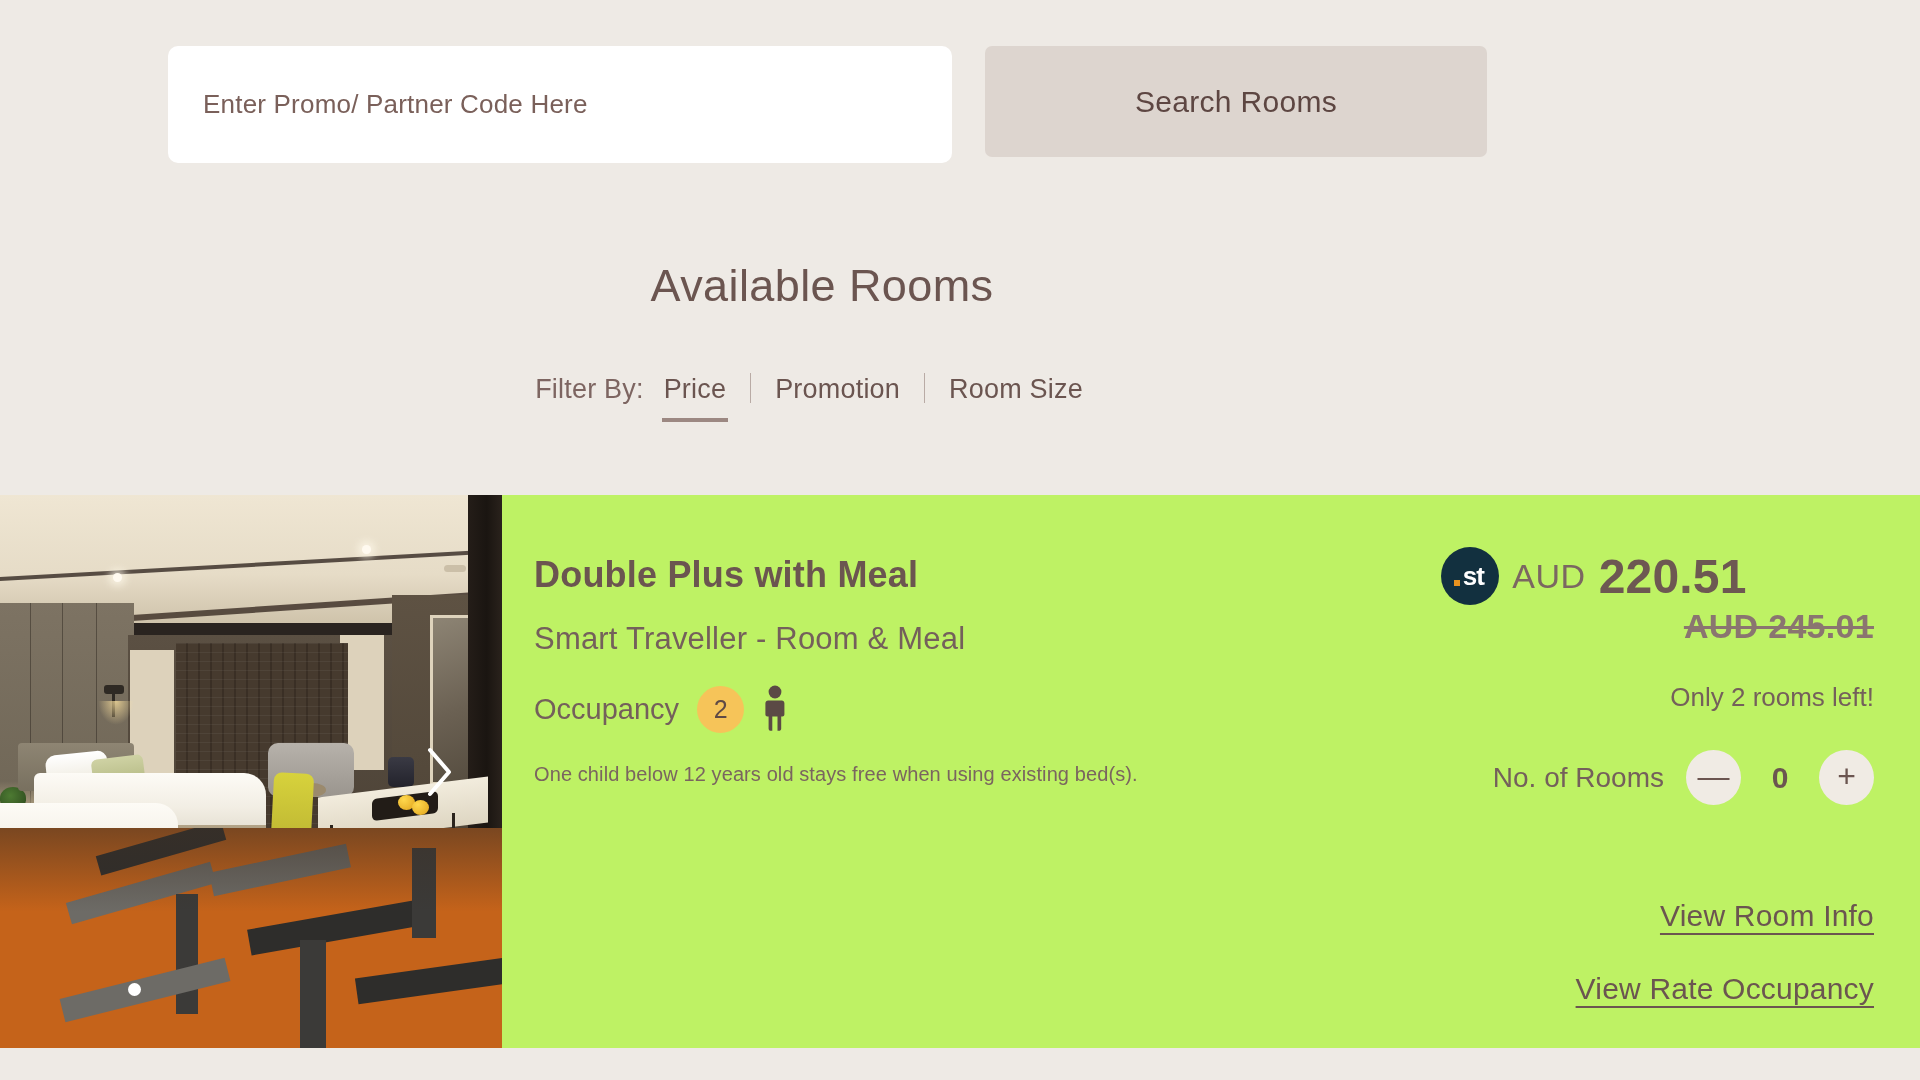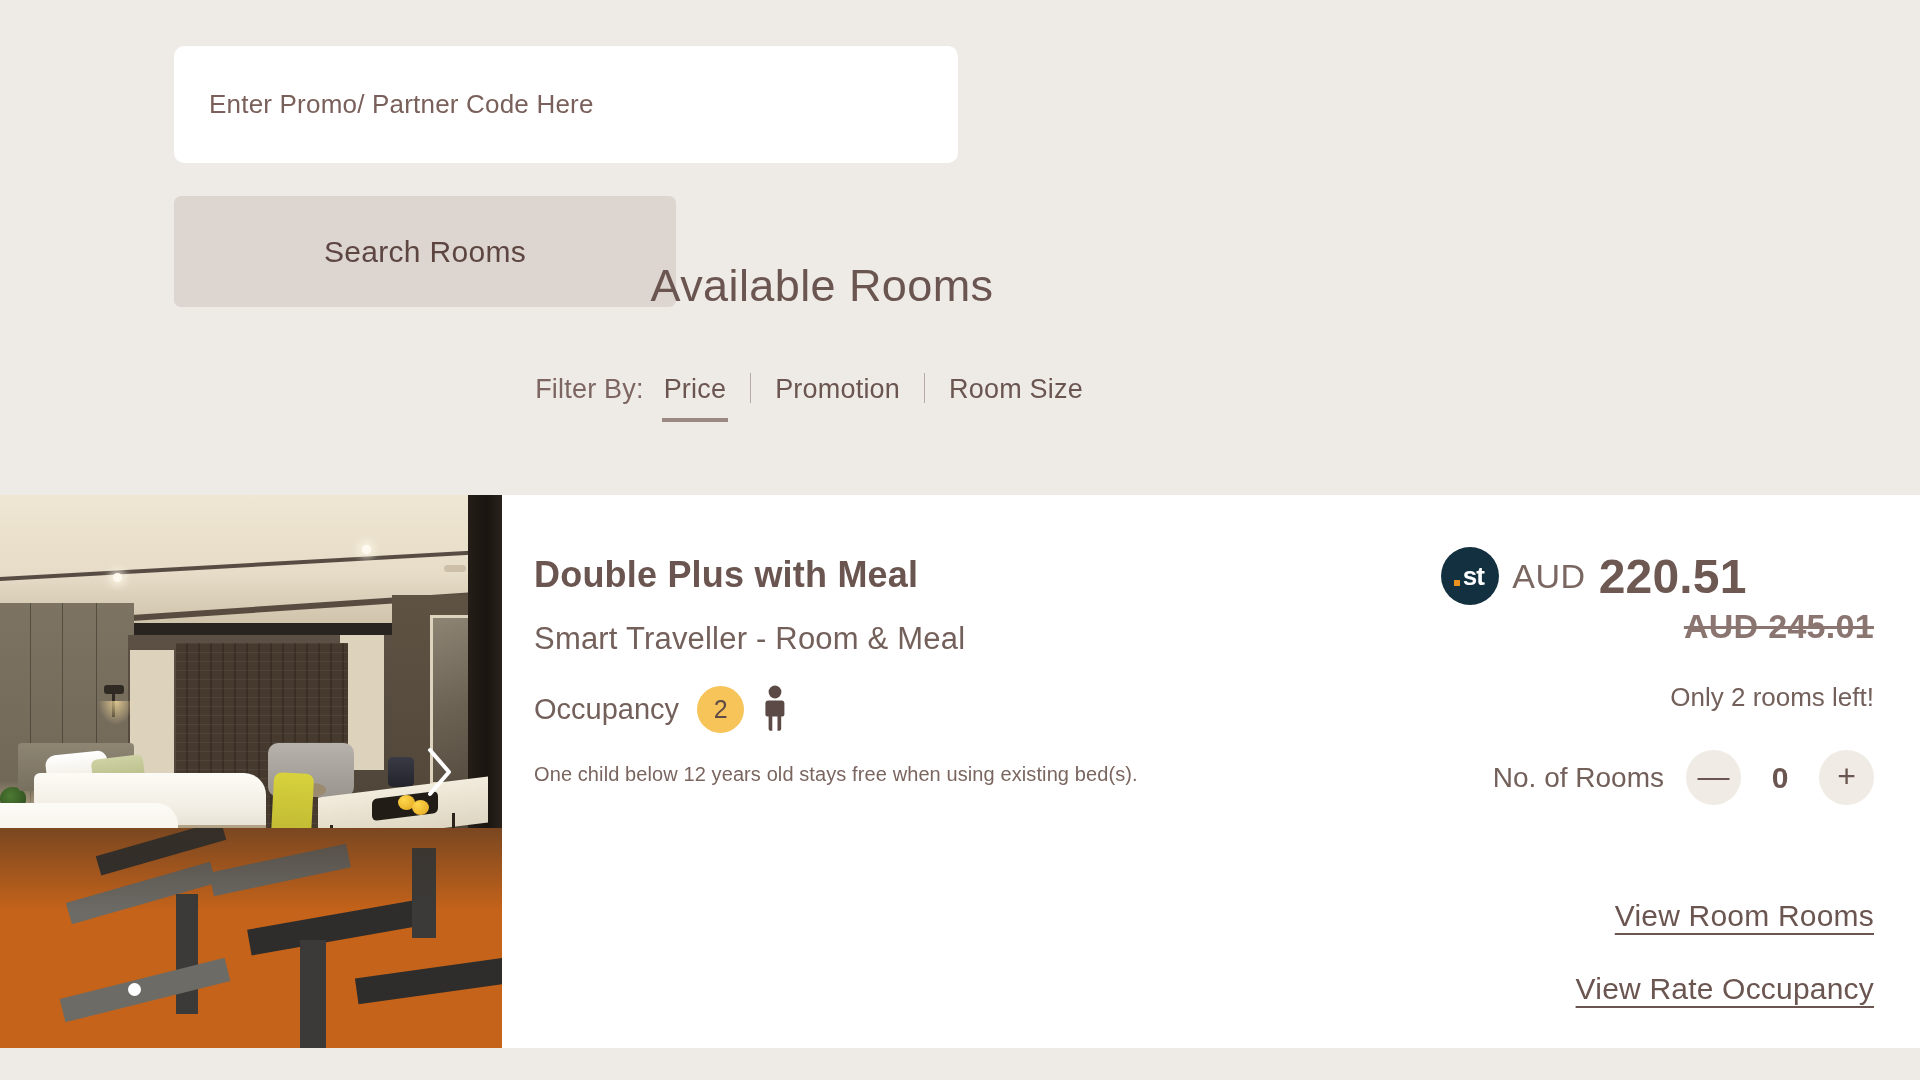--- a/index.html
+++ b/index.html
@@ -21,25 +21,24 @@
   .page {
     position: relative;
     width: 1920px;
     height: 1080px;
   }
 
   
   .search-row {
     position: absolute;
     top: 46px;
-    left: 174px;
+    left: 168px;
     display: flex;
     align-items: flex-start;
     gap: 33px;
-    flex-direction: column;
   }
 
   .promo-input {
     width: 784px;
     height: 117px;
     background: #ffffff;
     border: none;
     border-radius: 10px;
     padding: 0 35px;
     font-family: "Liberation Sans", sans-serif;
@@ -130,21 +129,21 @@
     top: 5px;
   }
 
   
   .room-card {
     position: absolute;
     top: 495px;
     left: 0;
     width: 1920px;
     height: 553px;
-    background: #ffffff;
+    background: #bef264;
     display: flex;
   }
 
   
   .room-photo {
     position: relative;
     width: 502px;
     height: 553px;
     overflow: hidden;
     flex: none;
@@ -706,19 +705,19 @@
             <span class="glyph">—</span>
           </button>
           <span class="step-value">0</span>
           <button class="step-btn">
             <span class="glyph">+</span>
           </button>
         </div>
       </div>
 
       <div class="card-links">
-        <span class="card-link">View Room Rooms</span>
+        <span class="card-link">View Room Info</span>
         <span class="card-link">View Rate Occupancy</span>
       </div>
 
     </div>
   </div>
 </div>
 
 </body></html>

